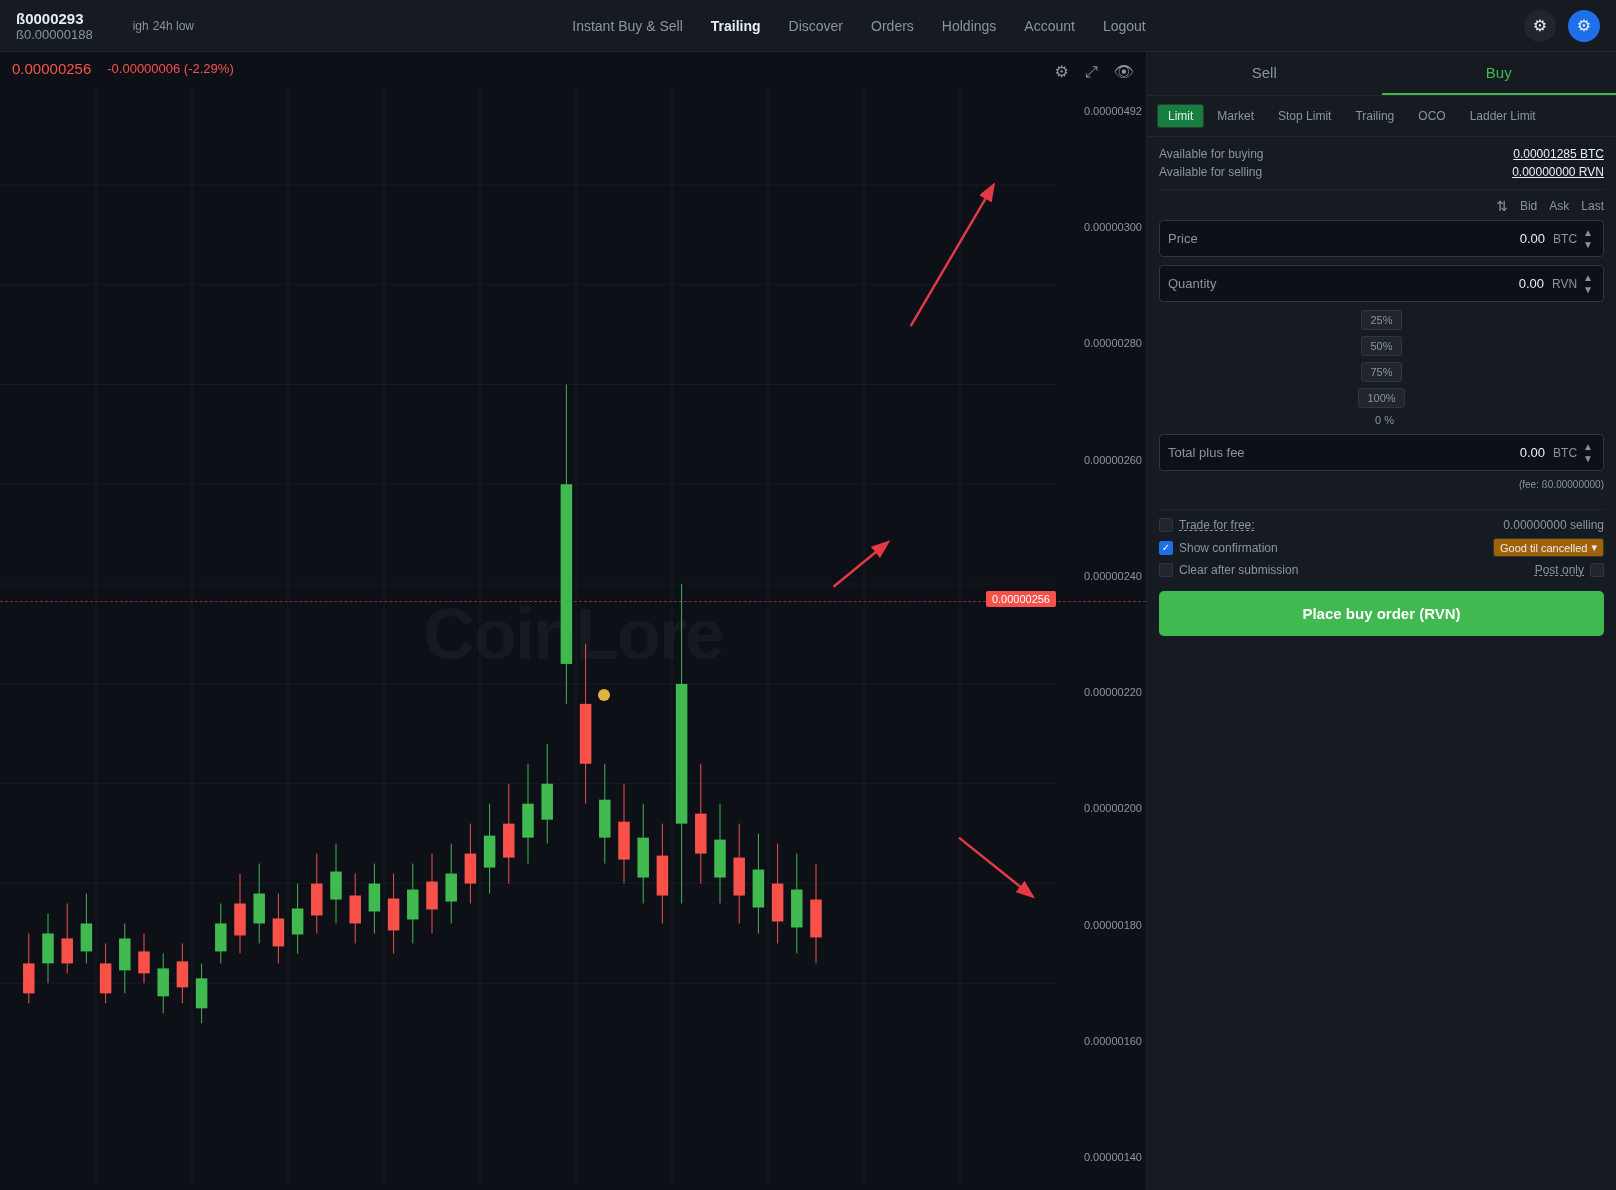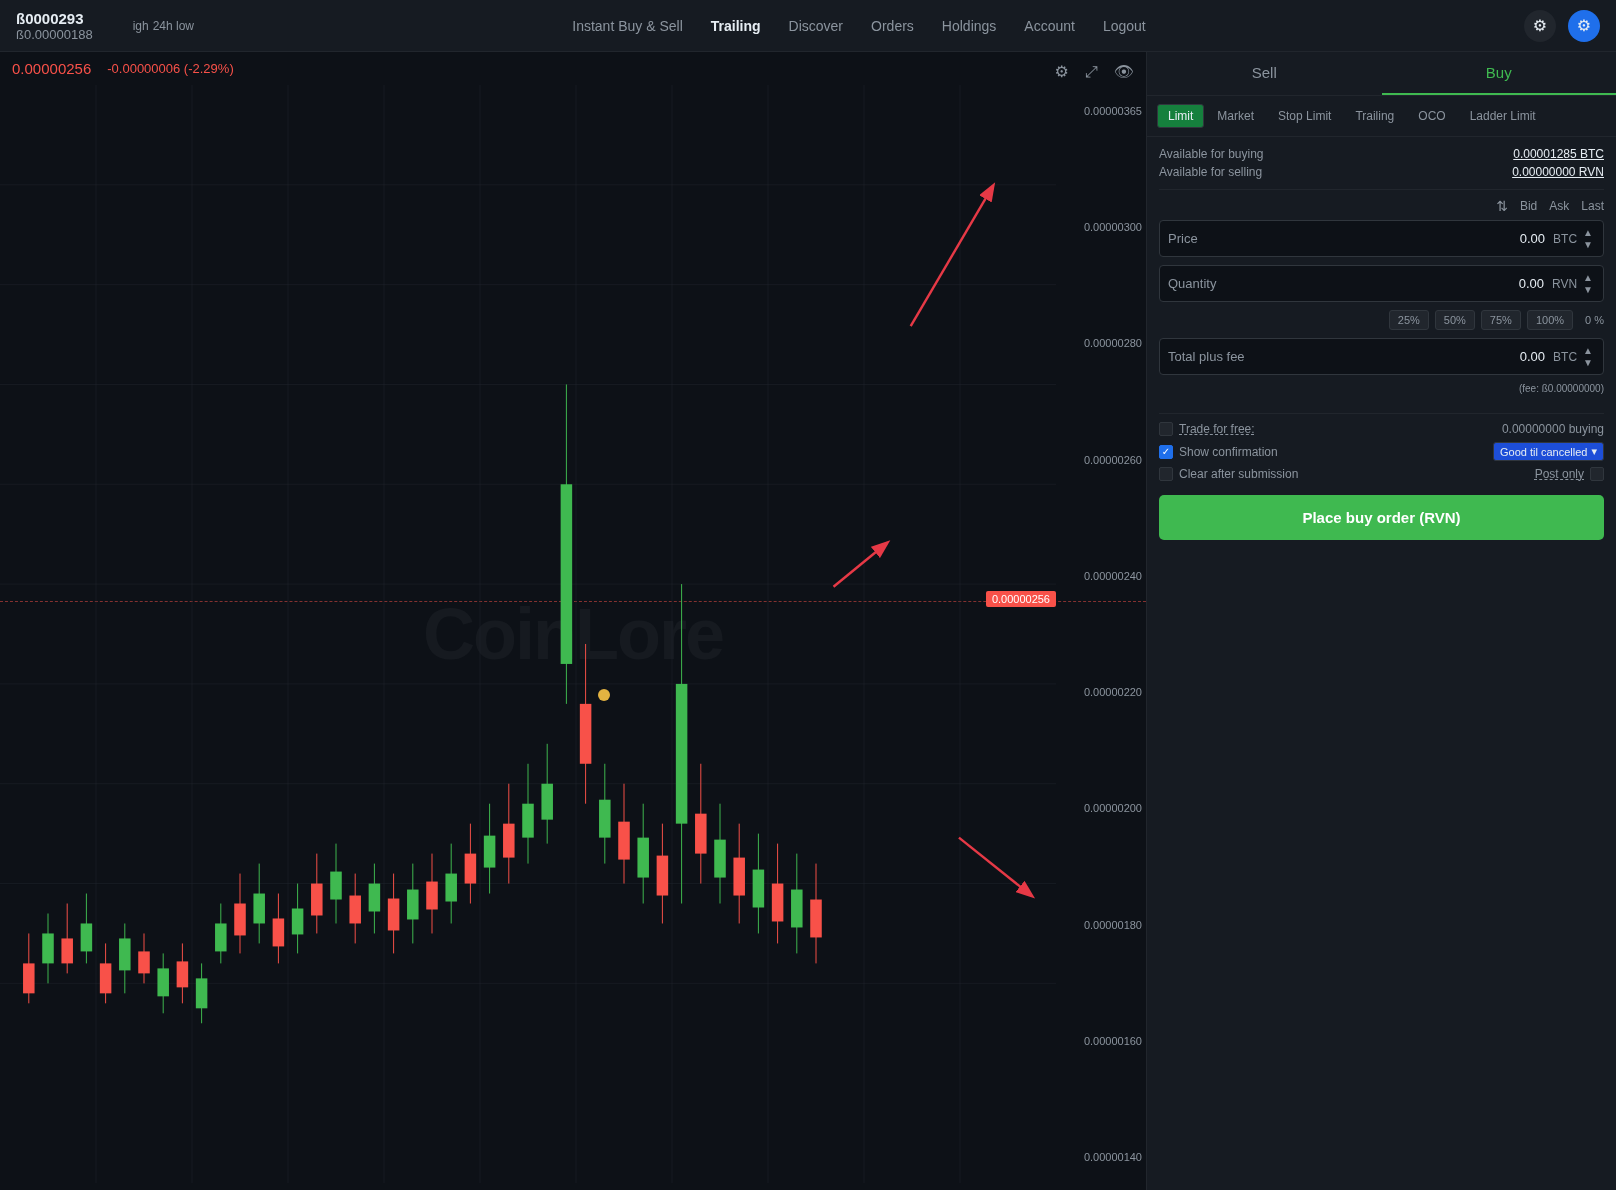--- a/index.html
+++ b/index.html
@@ -295,20 +295,21 @@
       padding: 1px 2px;
     }
 
     
     .pct-row {
       display: flex;
       justify-content: flex-end;
       gap: 6px;
       margin-bottom: 8px;
       align-items: center;
+      flex-direction: column;
     }
     .pct-btn {
       background: #21262d;
       border: 1px solid #30363d;
       color: #8b949e;
       font-size: 11px;
       padding: 3px 8px;
       border-radius: 3px;
       cursor: pointer;
     }
@@ -350,21 +351,21 @@
       display: flex; align-items: center; justify-content: center;
       color: white;
       font-size: 10px;
     }
     .underline { text-decoration: underline; text-decoration-style: dashed; }
 
     
     .gtc-dropdown {
       display: flex;
       align-items: center;
-      background: #1d4ed8;
+      background: #a16207;
       border: 1px solid #30363d;
       border-radius: 3px;
       padding: 2px 6px;
       cursor: pointer;
       font-size: 11px;
       color: #e6edf3;
       gap: 4px;
     }
 
     
@@ -442,21 +443,21 @@
     <div class="chart-controls">
       <span class="chart-ctrl-btn">⚙</span>
       <span class="chart-ctrl-btn">⤢</span>
       <span class="chart-ctrl-btn">👁</span>
     </div>
 
     <div class="chart-canvas">
       <div class="chart-watermark">CoinLore</div>
 
       <div class="y-axis">
-        <div class="y-label">0.00000365</div>
+        <div class="y-label">0.00000492</div>
         <div class="y-label">0.00000300</div>
         <div class="y-label">0.00000280</div>
         <div class="y-label">0.00000260</div>
         <div class="y-label">0.00000240</div>
         <div class="y-label">0.00000220</div>
         <div class="y-label">0.00000200</div>
         <div class="y-label">0.00000180</div>
         <div class="y-label">0.00000160</div>
         <div class="y-label">0.00000140</div>
       </div>
@@ -718,21 +719,21 @@
 
       
       <div class="fee-info">(fee: ß0.00000000)</div>
 
       <hr class="separator">
 
       
       <div class="option-row">
         <div class="checkbox-sq"></div>
         <span class="label-text underline">Trade for free:</span>
-        <span class="value-text">0.00000000 buying</span>
+        <span class="value-text">0.00000000 selling</span>
       </div>
 
       
       <div class="option-row" style="justify-content: space-between;">
         <div style="display:flex;align-items:center;gap:6px;">
           <div class="checkbox-sq checked">✓</div>
           <span class="label-text">Show confirmation</span>
         </div>
         <div style="display:flex;align-items:center;gap:6px;">
           <div class="gtc-dropdown">

